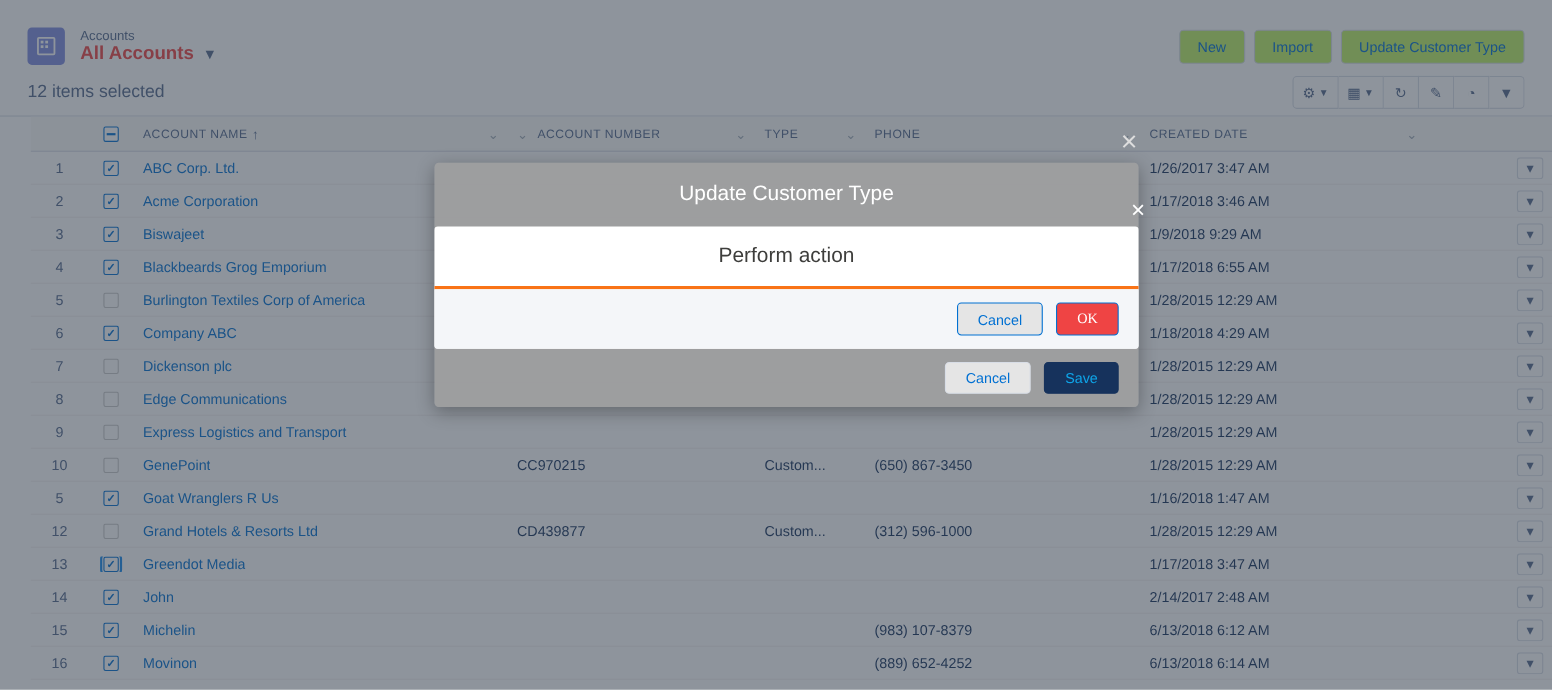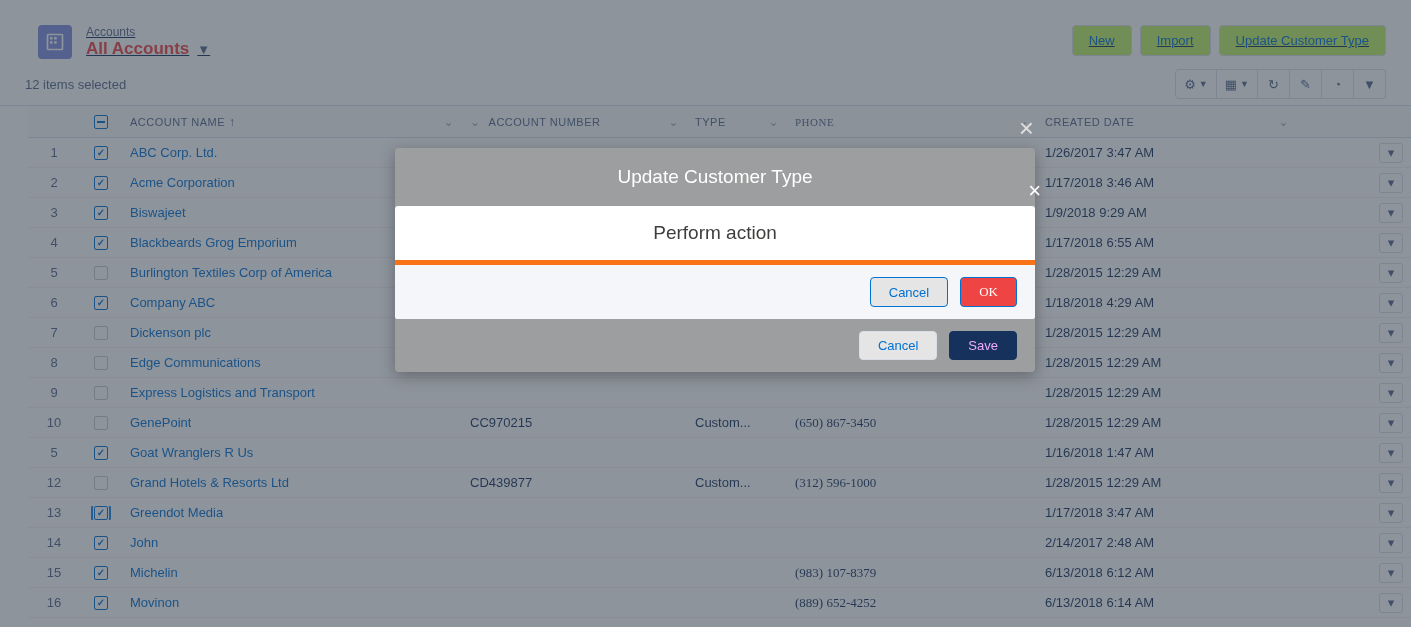--- a/index.html
+++ b/index.html
@@ -1,79 +1,79 @@
 <!DOCTYPE html>
 <html><head>
 <meta charset="utf-8">
 <style>
 * { box-sizing: border-box; margin: 0; padding: 0; }
 body { font-family: -apple-system, BlinkMacSystemFont, "Segoe UI", Arial, sans-serif; font-size: 13px; color: #16325c; background: #fff; width: 1411px; height: 627px; overflow: hidden; position: relative; }
 
 
-.header { display: flex; align-items: flex-start; padding: 25px 25px 10px 38px; text-decoration: underline; }
+.header { display: flex; align-items: center; padding: 25px 25px 10px 25px; }
 .header-left { display: flex; align-items: center; gap: 14px; flex: 1; }
 .app-icon { width: 34px; height: 34px; background: #7f8de0; border-radius: 4px; display: flex; align-items: center; justify-content: center; color: #fff; }
 .app-icon svg { width: 20px; height: 20px; fill: #fff; }
 .title-block { display: flex; flex-direction: column; }
 .subtitle { font-size: 12px; color: #54698d; }
 .title-row { display: flex; align-items: center; gap: 8px; }
 .title { font-size: 17px; font-weight: 600; color: #ef4444; }
 .title-caret { color: #54698d; }
 
 .header-actions { display: flex; gap: 8px; }
 .hdr-btn { background: #bef264; border: 1px solid #d8dde6; border-radius: 4px; padding: 7px 16px; font-size: 13px; color: #0070d2; cursor: pointer; }
 
 
 .toolbar-row { display: flex; align-items: center; padding: 0 25px 6px 25px; }
-.sel-text { font-size: 13px; color: #54698d; }
+.sel-text { font-size: 16px; color: #54698d; }
 .toolbar-icons { margin-left: auto; display: flex; gap: 0; }
 .ticon { border: 1px solid #d8dde6; border-left: none; background: #fff; width: 32px; height: 30px; display: flex; align-items: center; justify-content: center; color: #54698d; cursor: pointer; font-size: 13px; }
 .ticon:first-child { border-left: 1px solid #d8dde6; border-radius: 4px 0 0 4px; }
 .ticon:last-child { border-radius: 0 4px 4px 0; }
 .ticon.group { padding: 0 8px; width: auto; gap: 3px; }
 
 
 .table { border-top: 1px solid #d8dde6; padding-left: 28px; }
 .thead { display: flex; background: #fafaf9; border-bottom: 1px solid #d8dde6; font-size: 11px; letter-spacing: 0.5px; color: #54698d; height: 32px; align-items: center; text-transform: uppercase; }
 .th { display: flex; align-items: center; padding: 0 8px; position: relative; }
 .th .chev { margin-left: auto; color: #9faab5; font-size: 12px; }
 .trow { display: flex; align-items: center; height: 30px; border-bottom: 1px solid #f3f2f2; font-size: 13px; }
 .td { padding: 0 8px; display: flex; align-items: center; white-space: nowrap; overflow: hidden; text-overflow: ellipsis; }
 .col-num { width: 52px; justify-content: center; color: #54698d; }
 .col-chk { width: 42px; justify-content: center; }
 .col-name { width: 340px; }
 .col-acct { width: 225px; }
 .col-type { width: 100px; }
-.col-phone { width: 250px; font-family: Liberation Serif, serif; }
+.col-phone { width: 250px; }
 .col-created { width: 260px; }
 .col-menu { width: 40px; margin-left: auto; justify-content: center; }
 .name-link { color: #0070d2; cursor: pointer; overflow: hidden; text-overflow: ellipsis; }
 .ckbx { width: 14px; height: 14px; border: 1px solid #0070d2; border-radius: 2px; display: flex; align-items: center; justify-content: center; font-size: 10px; color: #0070d2; background: #fff; }
 .ckbx.empty { border-color: #c9c9c9; }
 .ckbx.minus::after { content: ""; width: 8px; height: 2px; background: #0070d2; }
 .ckbx.checked::after { content: "✓"; font-weight: bold; }
 .ckbx.focused { outline: 2px solid #1589ee; outline-offset: 1px; }
 .row-menu { width: 24px; height: 20px; border: 1px solid #d8dde6; border-radius: 3px; display: flex; align-items: center; justify-content: center; color: #54698d; cursor: pointer; background:#fff; }
 .sort-arrow { font-size: 12px; margin-left: 4px; color:#54698d; }
 .th-chev-left { color:#9faab5; font-size:12px; margin-right:8px; }
 
 
 .scrim { position: absolute; inset: 0; background: rgba(50,60,75,0.55); }
 .outer-modal { position: absolute; left: 395px; top: 148px; width: 640px; background: rgba(160,160,160,0.85); border-radius: 4px; box-shadow: 0 4px 16px rgba(0,0,0,0.3); }
 .outer-title { text-align: center; padding: 18px 0; font-size: 19px; color: #fff; font-weight: 300; }
 .outer-close { position: absolute; top: 30px; right: -6px; color: #fff; font-size: 22px; cursor: pointer;}
 
 .inner-modal { background: #fff; border-radius: 3px; }
-.inner-title { text-align: center; padding: 16px 0; font-size: 19px; color: #3e3e3c; font-weight: 300; border-bottom: 5px solid #f97316; }
+.inner-title { text-align: center; padding: 16px 0; font-size: 19px; color: #3e3e3c; font-weight: 300; border-bottom: 3px solid #f97316; }
 .inner-body { text-align: center; padding: 16px 0; font-size: 13px; color: #16325c; border-bottom: 1px solid #e5e5e5; }
 .inner-foot { background: #f4f6f9; padding: 12px 18px; display: flex; justify-content: flex-end; gap: 12px; border-radius: 0 0 3px 3px; }
 .m-btn { border: 1px solid #d8dde6; background:#e5e5e5; padding: 6px 18px; border-radius: 4px; font-size: 13px; cursor: pointer; }
 .m-btn.link { color:#0070d2; border-color:#0070d2; }
 .m-btn.primary { background:#ef4444; border-color:#0070d2; color:#fff;font-family:Liberation Serif, serif; }
-.m-btn.dark { background:#16325c; border-color:#16325c; color:#f0abfc; }
+.m-btn.dark { background:#16325c; border-color:#16325c; color:#0ea5e9; }
 
 .outer-foot { padding: 12px 18px; display: flex; justify-content: flex-end; gap: 12px; background: transparent; }
 
 svg { display:block; }
 .close-x { position:absolute; }
 </style>
 </head>
 <body>
 
 <div class="header">

